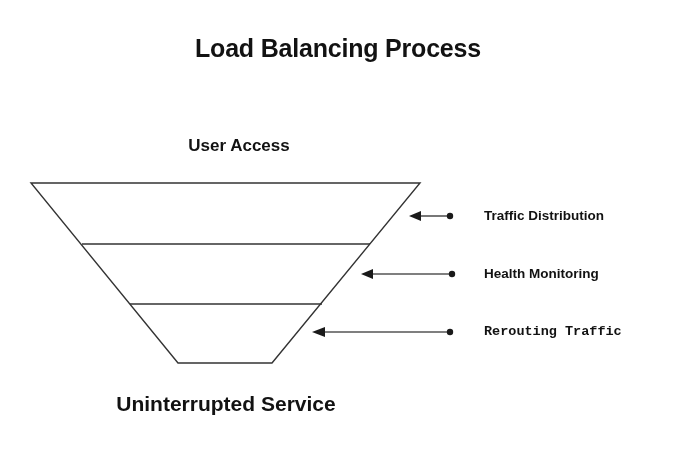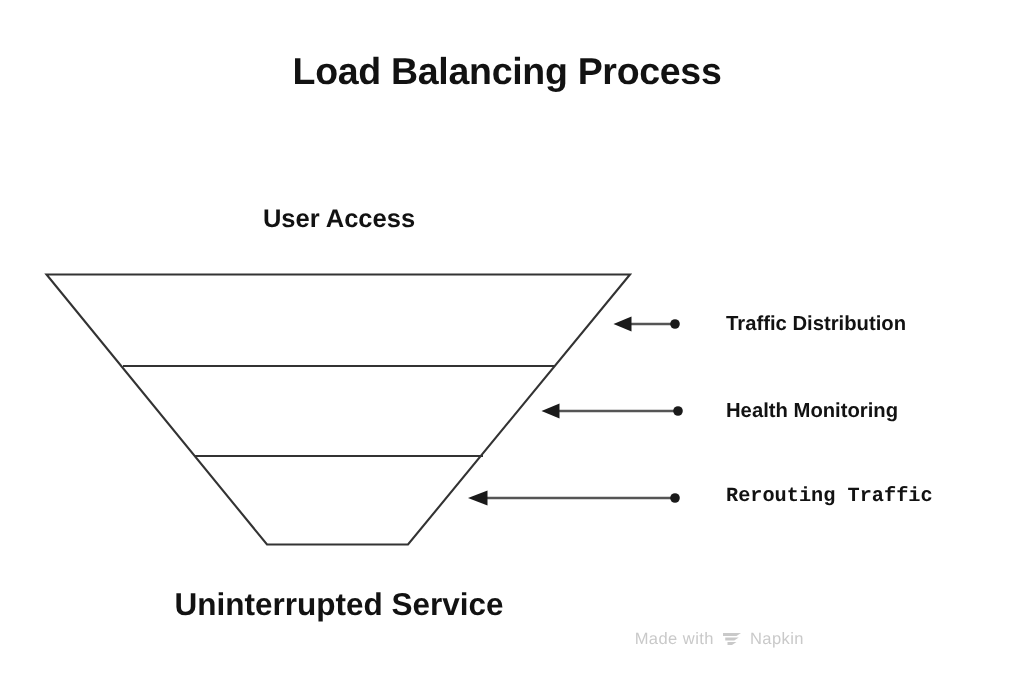--- a/index.html
+++ b/index.html
@@ -34,20 +34,21 @@
   }
   .top-label {
     position: absolute;
     left: 0;
     top: 136px;
     width: 452px;
     text-align: center;
     font-size: 17px;
     font-weight: bold;
     color: #121212;
+    padding-left: 13px;
   }
   .bottom-label {
     position: absolute;
     left: 0;
     top: 392px;
     width: 452px;
     text-align: center;
     font-size: 21px;
     font-weight: bold;
     color: #121212;
@@ -118,23 +119,14 @@
       <circle cx="450" cy="332" r="3.2" fill="#1a1a1a"></circle>
     </g>
   </svg>
 
   <div class="side-label l0">Traffic Distribution</div>
   <div class="side-label l1">Health Monitoring</div>
   <div class="side-label l2">Rerouting Traffic</div>
 
   <div class="bottom-label">Uninterrupted Service</div>
 
-  <div class="watermark">
-    <span class="wm-text">Made with</span>
-    <svg width="14" height="12" viewBox="0 0 14 12">
-      <polygon points="1,2 13,2 10,4 1,4" fill="#c9c9c9"></polygon>
-      <polygon points="2.5,5 11.5,5 8.5,7 2.5,7" fill="#c9c9c9"></polygon>
-      <polygon points="4,8 10,8 7,10 4,10" fill="#c9c9c9"></polygon>
-    </svg>
-    <span class="wm-text">Napkin</span>
-  </div>
 
 </div>
 
 </body></html>

